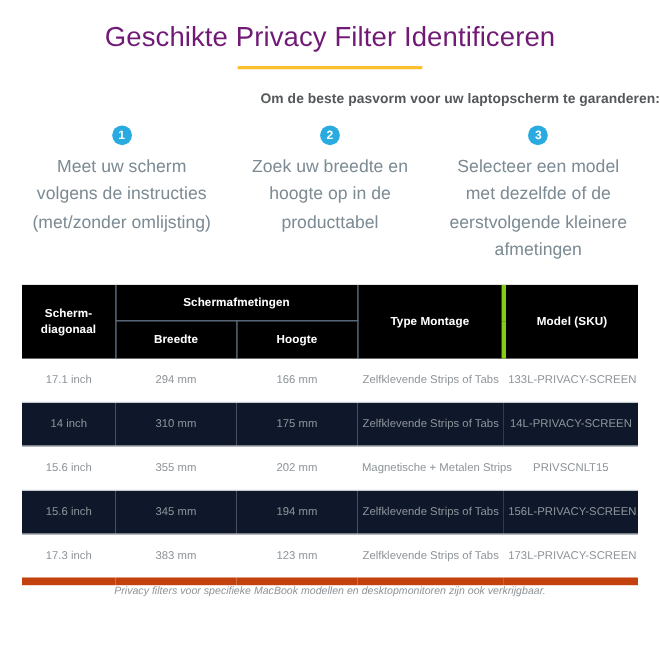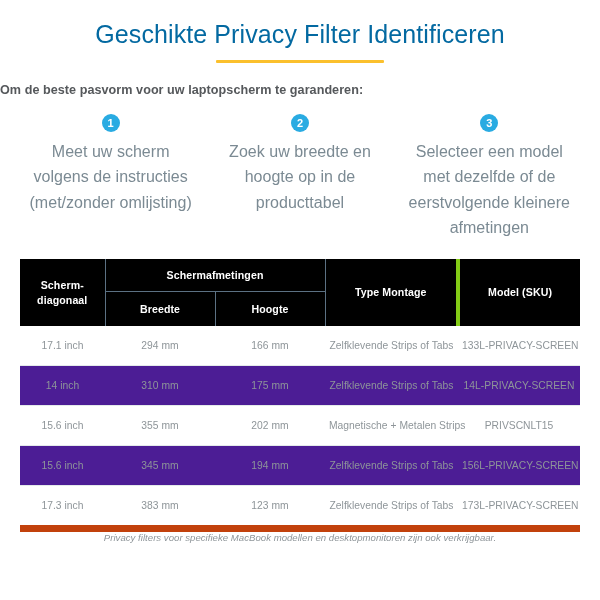--- a/index.html
+++ b/index.html
@@ -23,37 +23,37 @@
   }
 
   
   .title-block {
     padding-top: 19px;
     text-align: center;
   }
   .page-title {
     font-size: 25px;
     font-weight: 300;
-    color: #0369a1;
+    color: #701a75;
     letter-spacing: 0.1px;
     line-height: 1.2;
     margin: 0;
   }
   .title-rule {
     width: 168px;
     height: 3px;
     background: #fbc02d;
     margin: 11px auto 0 auto;
     border-radius: 1px;
   }
 
   
   .subtitle {
     margin-top: 20px;
-    text-align: left;
+    text-align: right;
     font-size: 12.6px;
     font-weight: bold;
     color: #55585b;
     letter-spacing: 0.05px;
   }
 
   
   .steps {
     display: flex;
     margin-top: 17px;
@@ -135,21 +135,21 @@
     color: #8e9599;
     height: 39px;
     padding: 0 4px;
     text-align: center;
     vertical-align: middle;
     border-bottom: 1px solid #e4eaea;
     letter-spacing: 0.02px;
     white-space: nowrap;
   }
   table.spec tbody tr.alt td {
-    background: #4c1d95;
+    background: #0f172a;
   }
   table.spec tbody tr:last-child td {
     border-bottom: 7px solid #c2410c;
   }
 
   .col-diag   { width: 85px; }
   .col-breed  { width: 110px; }
   .col-hoogte { width: 110px; }
   .col-mont   { width: 133px; }
   .col-model  { width: 122px; }

